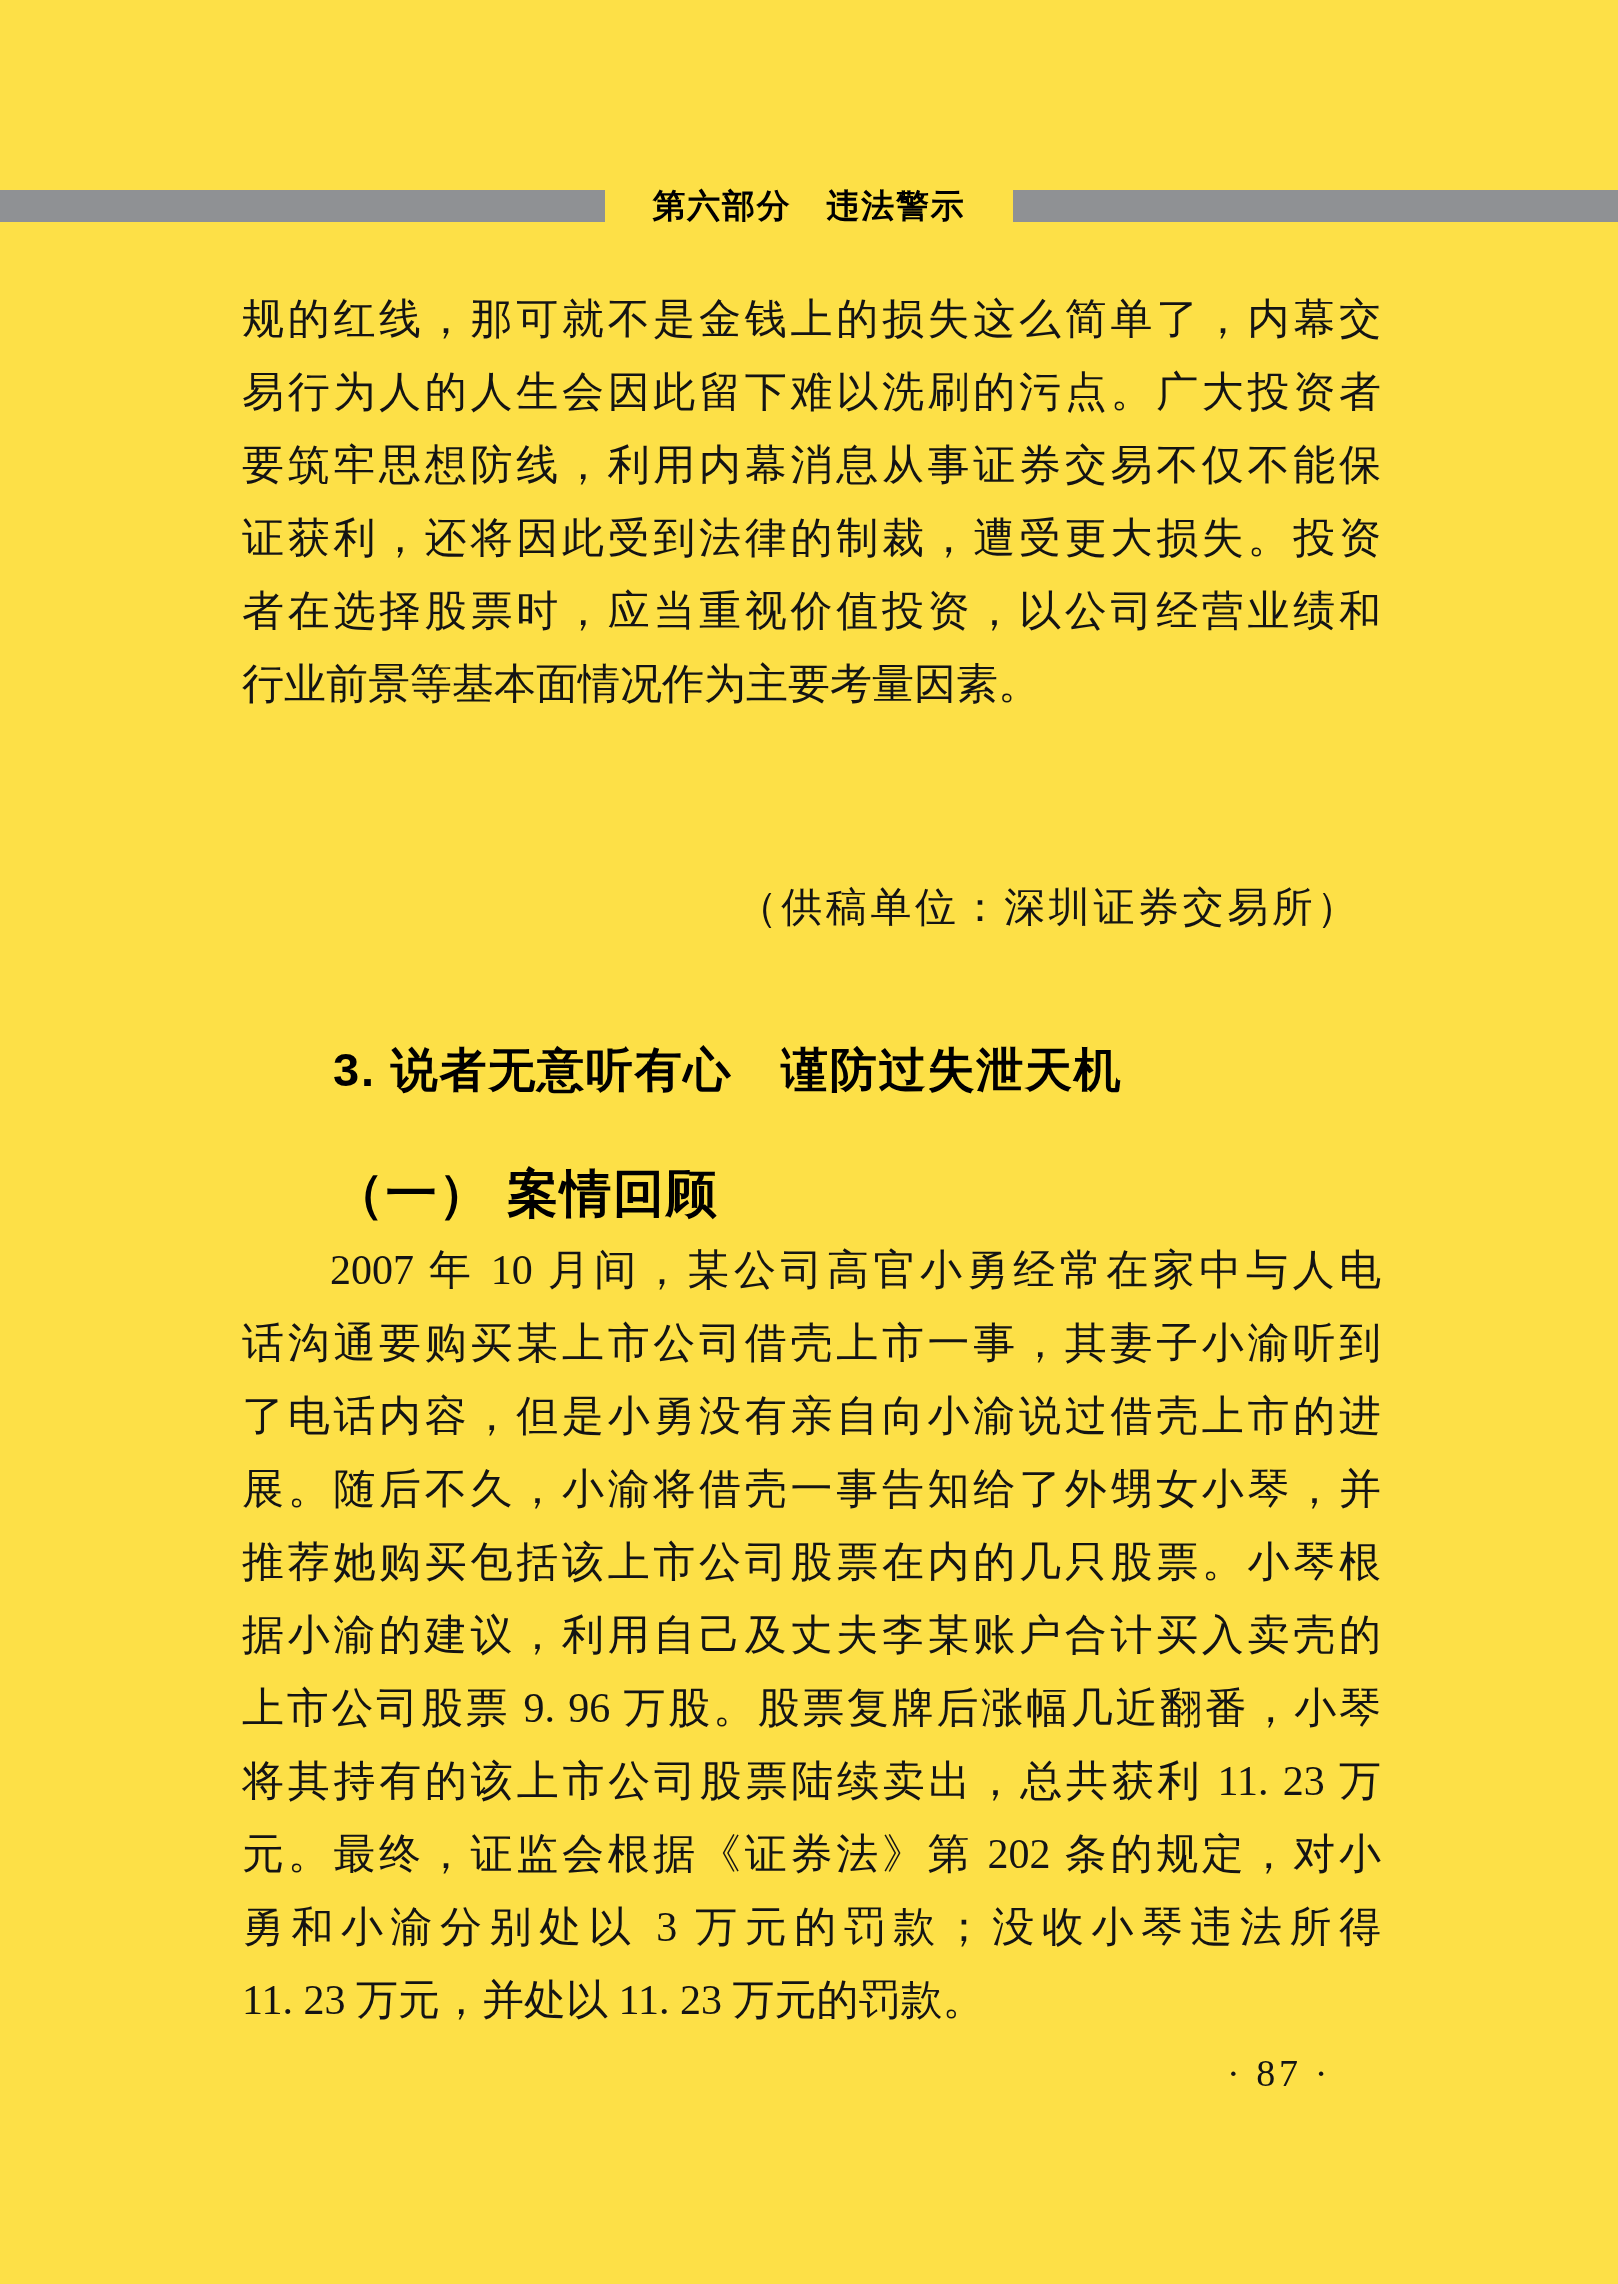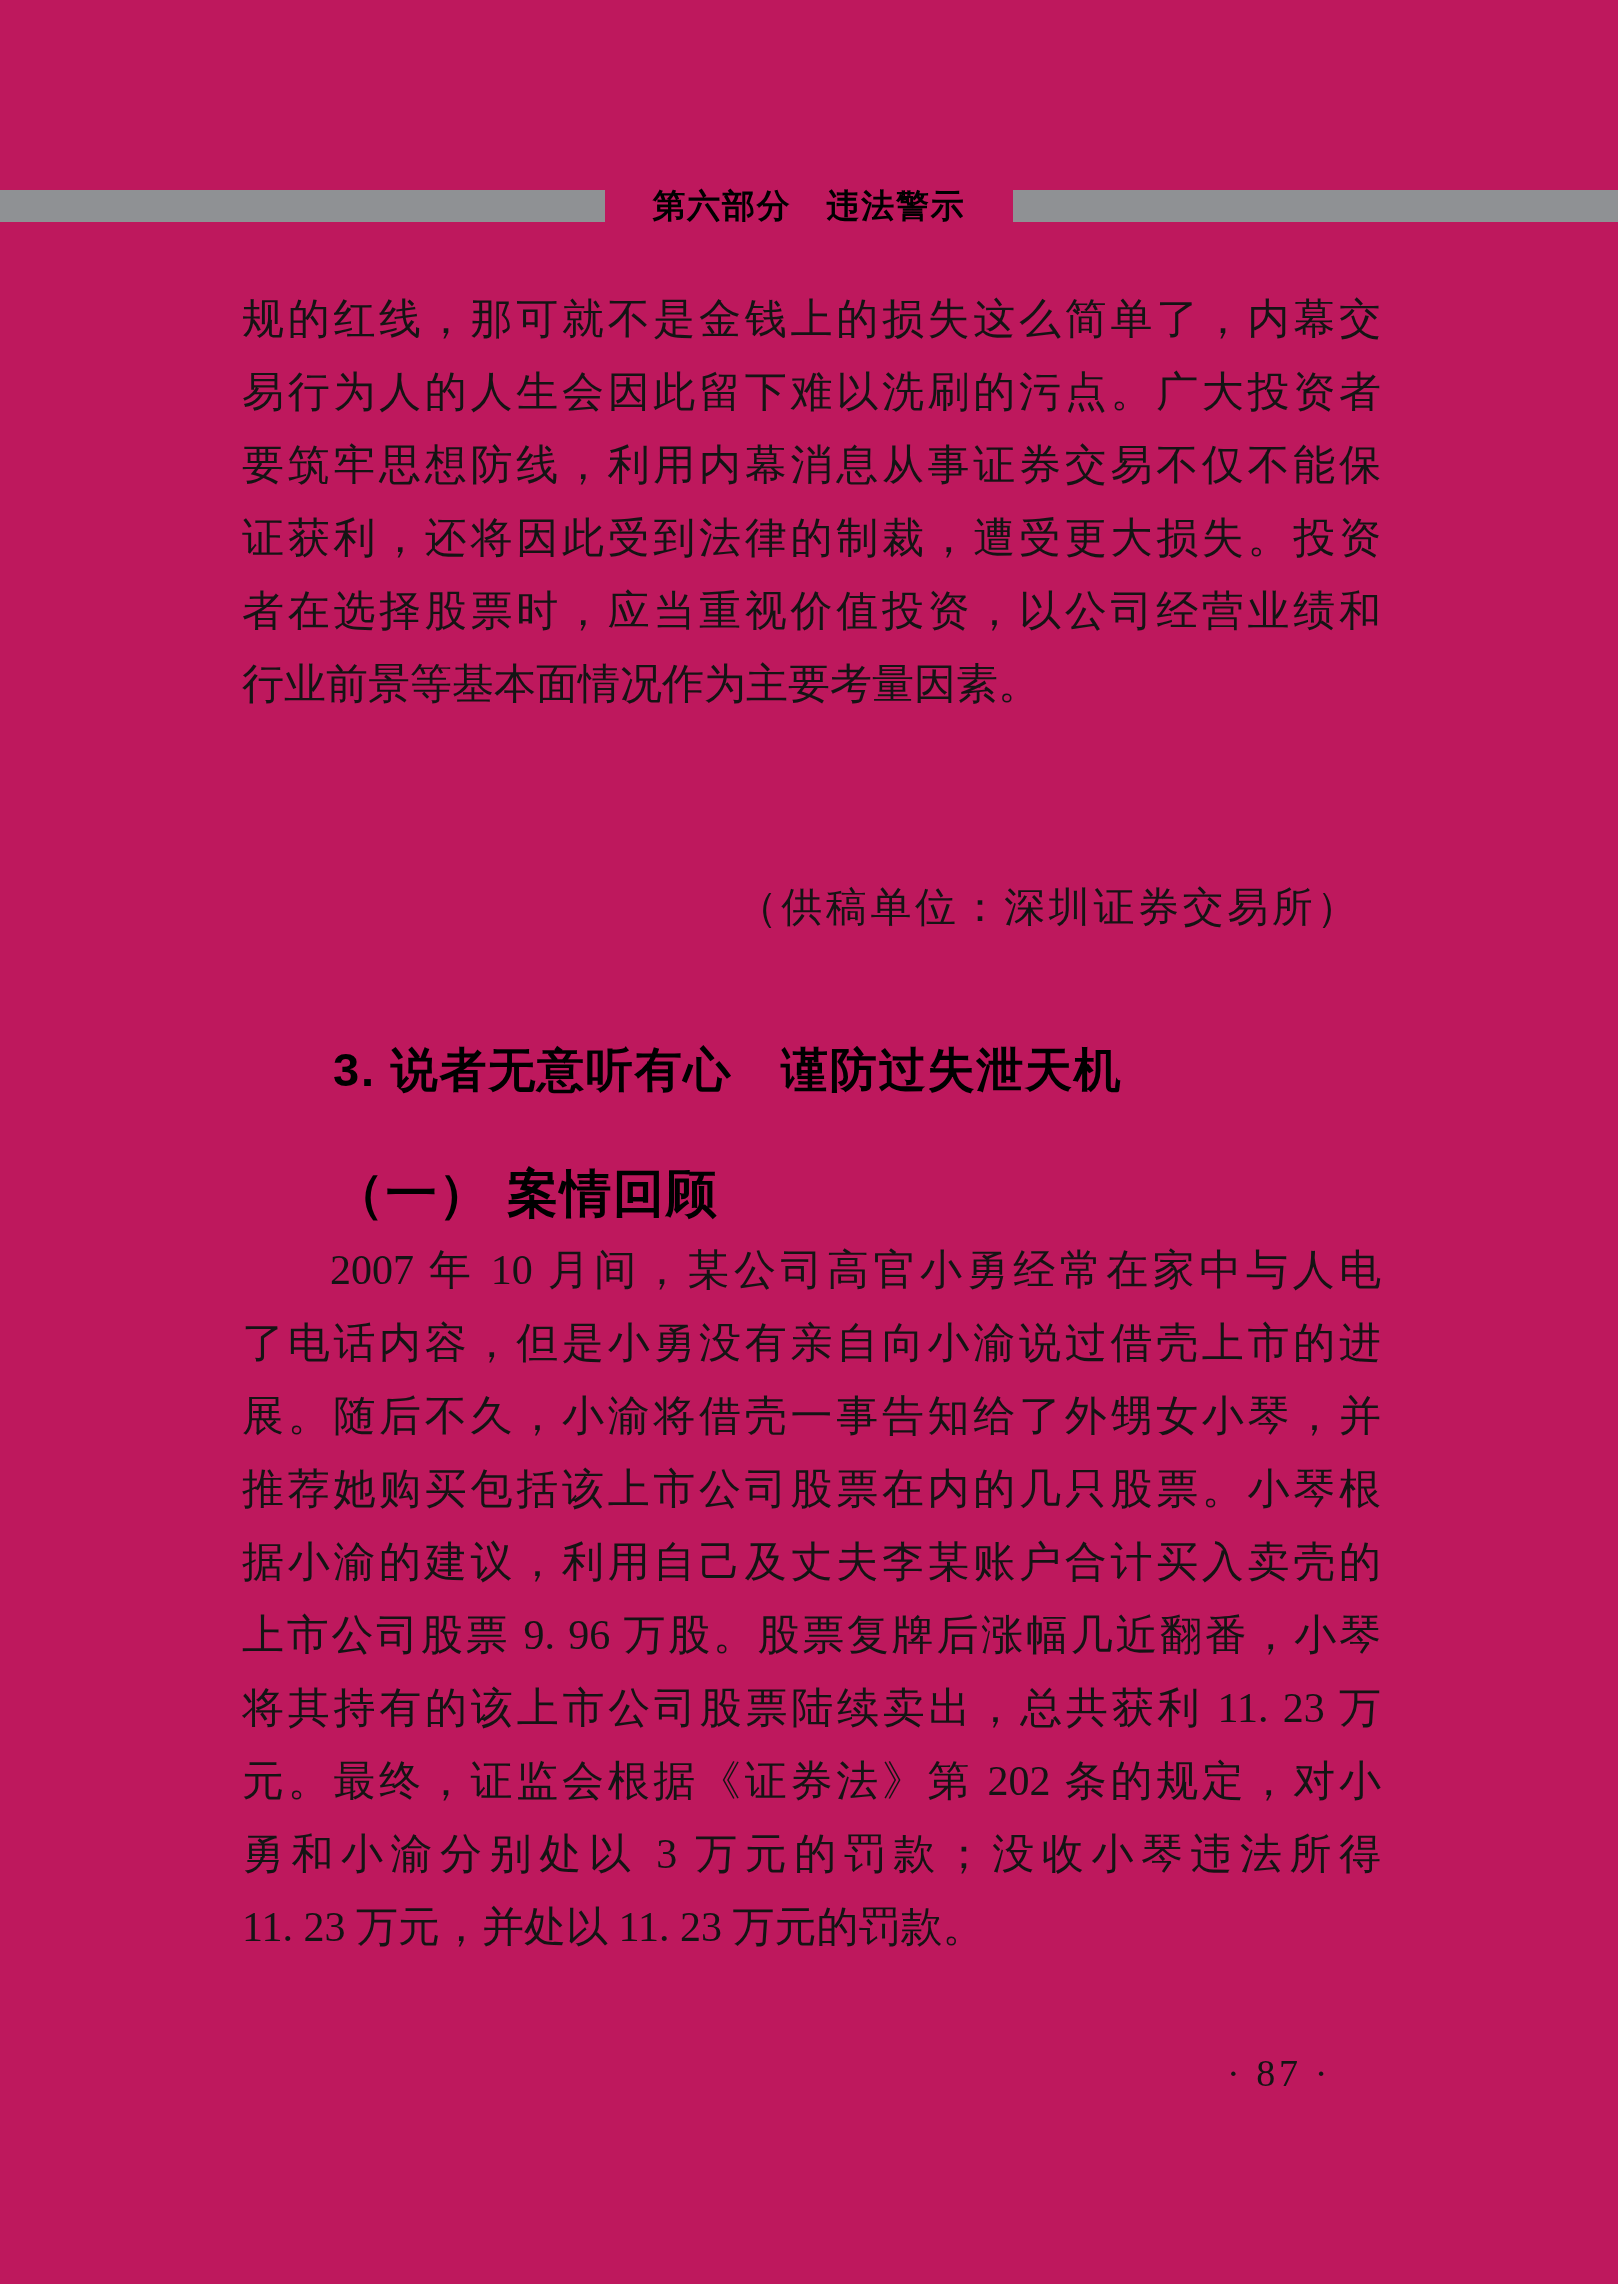--- a/index.html
+++ b/index.html
@@ -1,19 +1,19 @@
 <!DOCTYPE html>
 <html style="font-size:14.3px"><head>
 <meta charset="utf-8">
 <style>
   html,body{margin:0;padding:0;background:#ffffff;}
   .page{
     position:relative;
     width:1618px;height:2285px;
-    background:#be185d;
+    background:#fde047;
     color:#141414;
     font-family:"Liberation Serif","DejaVu Serif",serif;
     overflow:hidden;
   }
   
   .rh-bar{
     position:absolute;top:190px;height:32px;
     background:#8f9194;
   }
   .rh-bar.left{left:0;width:605px;}
@@ -89,20 +89,21 @@
   </div>
 
   <div class="attribution">（供稿单位：深圳证券交易所）</div>
 
   <div class="heading">3. 说者无意听有心　谨防过失泄天机</div>
 
   <div class="subheading">（一） 案情回顾</div>
 
   <div class="para para2">
     <div class="line indent">2007 年 10 月间，某公司高官小勇经常在家中与人电</div>
+    <div class="line">话沟通要购买某上市公司借壳上市一事，其妻子小渝听到</div>
     <div class="line">了电话内容，但是小勇没有亲自向小渝说过借壳上市的进</div>
     <div class="line">展。随后不久，小渝将借壳一事告知给了外甥女小琴，并</div>
     <div class="line">推荐她购买包括该上市公司股票在内的几只股票。小琴根</div>
     <div class="line">据小渝的建议，利用自己及丈夫李某账户合计买入卖壳的</div>
     <div class="line">上市公司股票 9. 96 万股。股票复牌后涨幅几近翻番，小琴</div>
     <div class="line">将其持有的该上市公司股票陆续卖出，总共获利 11. 23 万</div>
     <div class="line">元。最终，证监会根据《证券法》第 202 条的规定，对小</div>
     <div class="line">勇和小渝分别处以 3 万元的罚款；没收小琴违法所得</div>
     <div class="line final">11. 23 万元，并处以 11. 23 万元的罚款。</div>
   </div>

